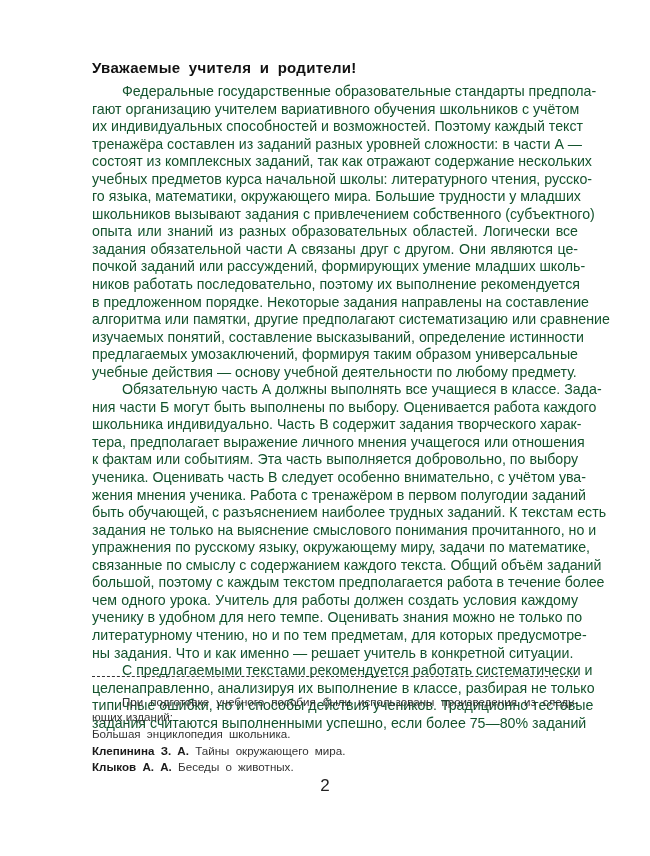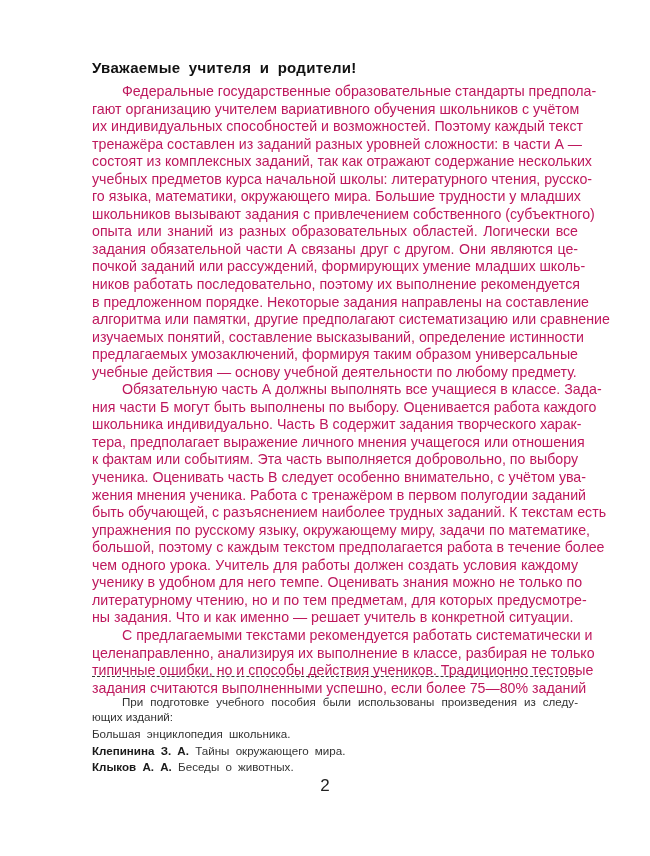--- a/index.html
+++ b/index.html
@@ -33,21 +33,21 @@
       word-spacing: 4px;
       color: #111;
     }
     .body-text {
       position: absolute;
       top: 83px;
       left: 0;
       width: 486px;
       font-size: 14.2px;
       line-height: 17.55px;
-      color: #be185d;
+      color: #14532d;
     }
     .line {
       display: block;
       white-space: nowrap;
       text-align: justify;
       text-align-last: justify;
       height: 17.55px;
     }
     .line.last {
       text-align-last: left;
@@ -130,21 +130,23 @@
 
     <div class="paragraph">
       <span class="line indent">Обязательную часть А должны выполнять все учащиеся в классе. Зада-</span>
       <span class="line">ния части Б могут быть выполнены по выбору. Оценивается работа каждого</span>
       <span class="line">школьника индивидуально. Часть В содержит задания творческого харак-</span>
       <span class="line">тера, предполагает выражение личного мнения учащегося или отношения</span>
       <span class="line">к фактам или событиям. Эта часть выполняется добровольно, по выбору</span>
       <span class="line">ученика. Оценивать часть В следует особенно внимательно, с учётом ува-</span>
       <span class="line">жения мнения ученика. Работа с тренажёром в первом полугодии заданий</span>
       <span class="line">быть обучающей, с разъяснением наиболее трудных заданий. К текстам есть</span>
+      <span class="line">задания не только на выяснение смыслового понимания прочитанного, но и</span>
       <span class="line">упражнения по русскому языку, окружающему миру, задачи по математике,</span>
+      <span class="line">связанные по смыслу с содержанием каждого текста. Общий объём заданий</span>
       <span class="line">большой, поэтому с каждым текстом предполагается работа в течение более</span>
       <span class="line">чем одного урока. Учитель для работы должен создать условия каждому</span>
       <span class="line">ученику в удобном для него темпе. Оценивать знания можно не только по</span>
       <span class="line">литературному чтению, но и по тем предметам, для которых предусмотре-</span>
       <span class="line last">ны задания. Что и как именно — решает учитель в конкретной ситуации.</span>
     </div>
 
     <div class="paragraph">
       <span class="line indent">С предлагаемыми текстами рекомендуется работать систематически и</span>
       <span class="line">целенаправленно, анализируя их выполнение в классе, разбирая не только</span>

